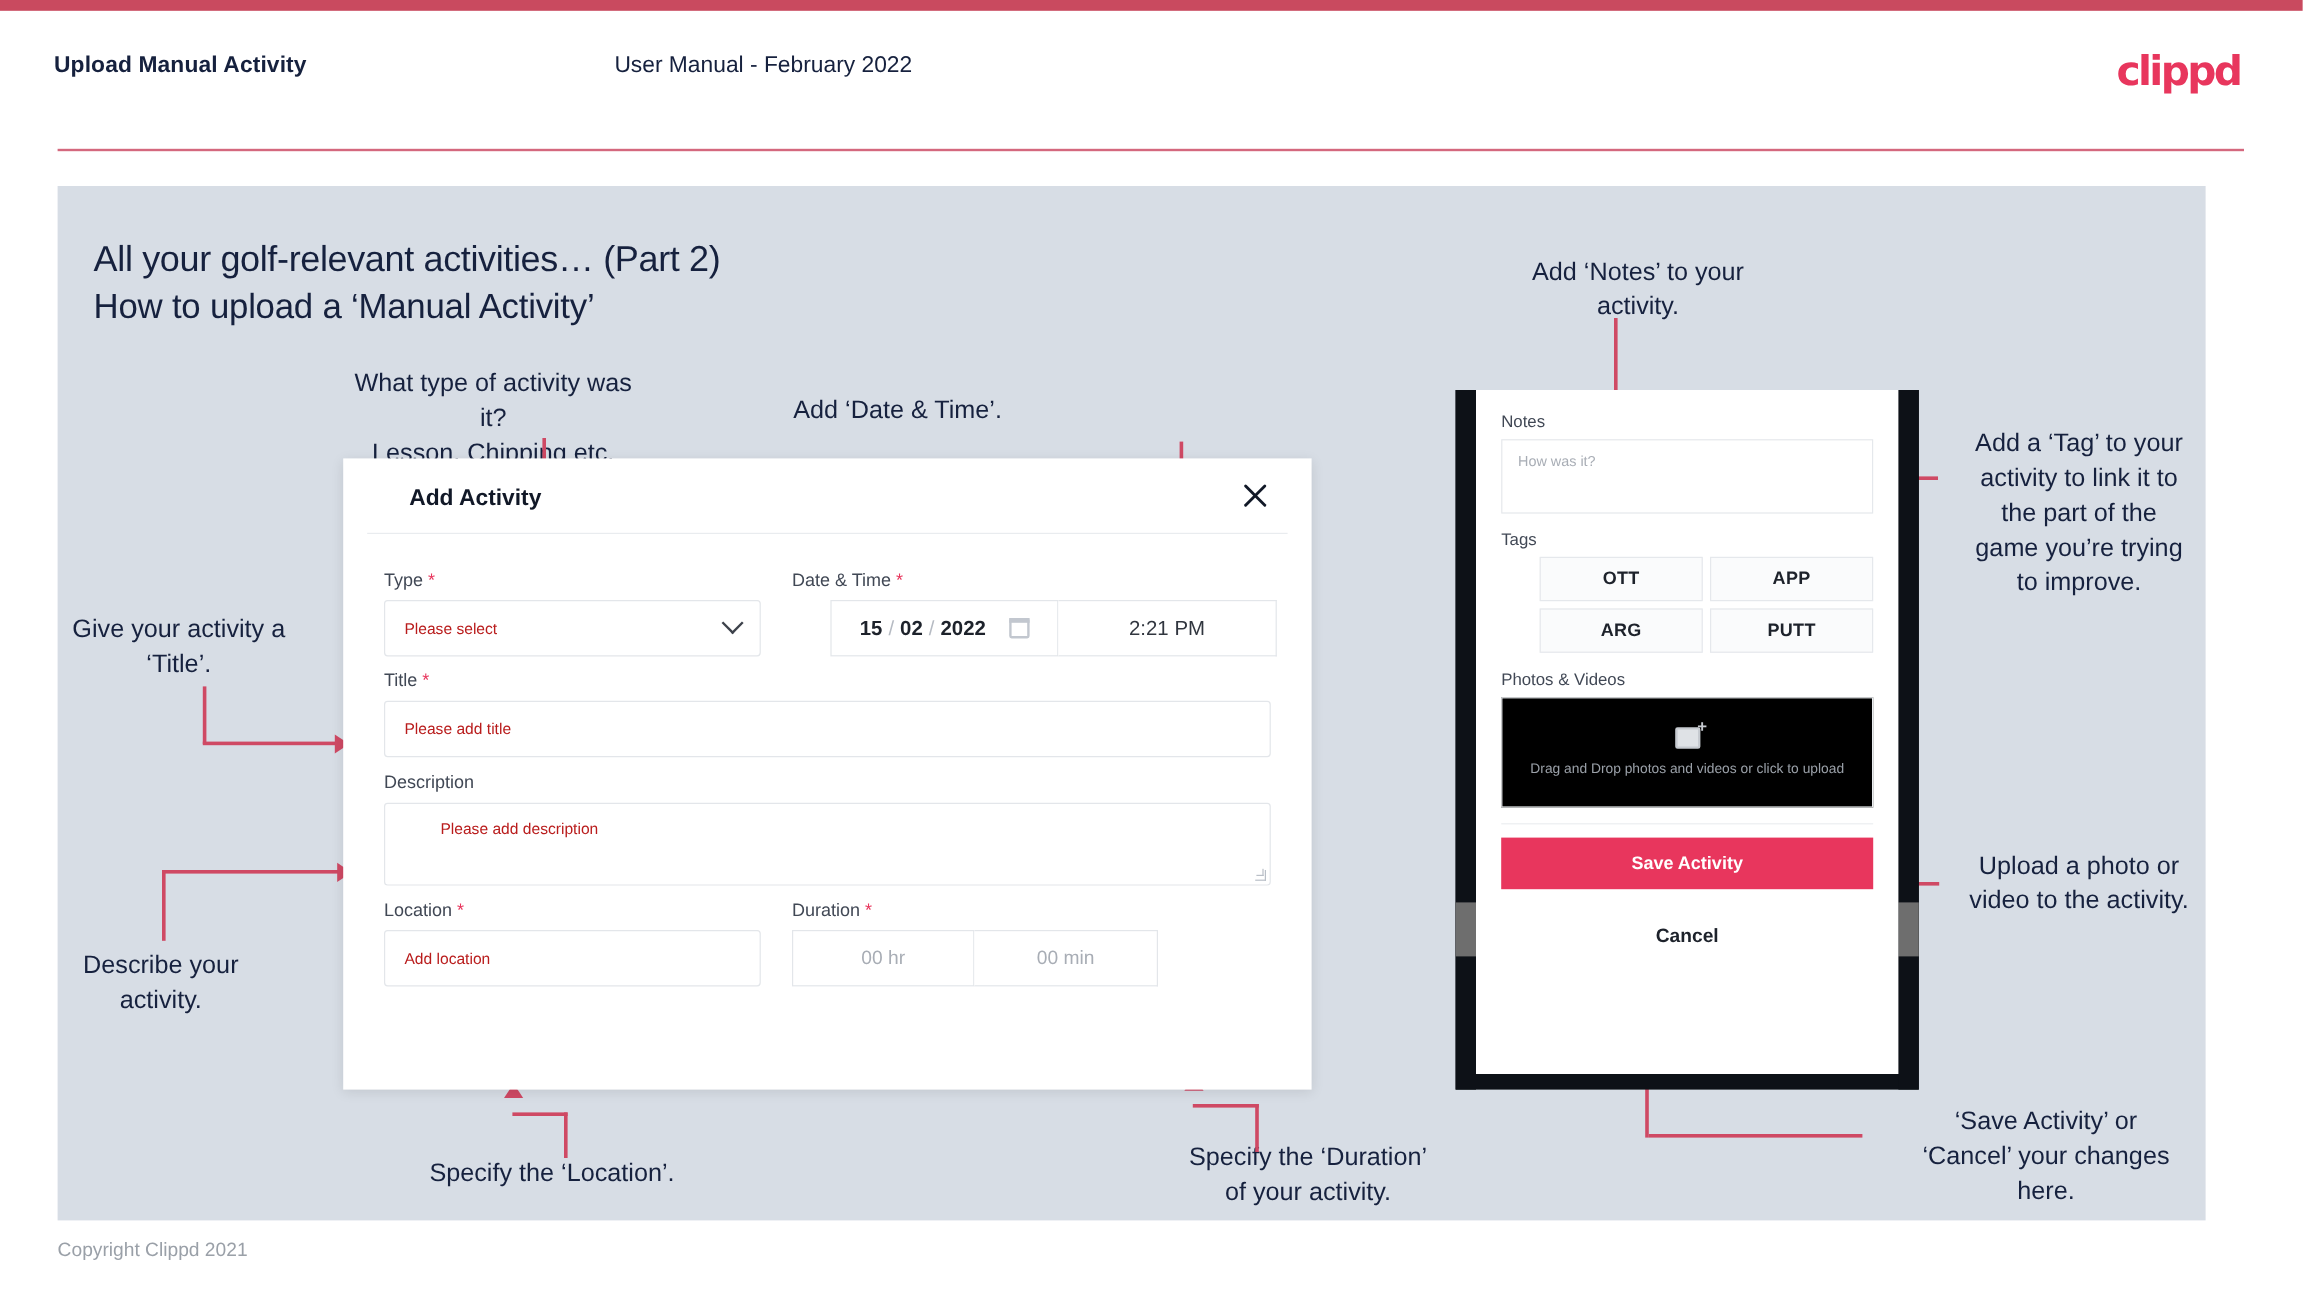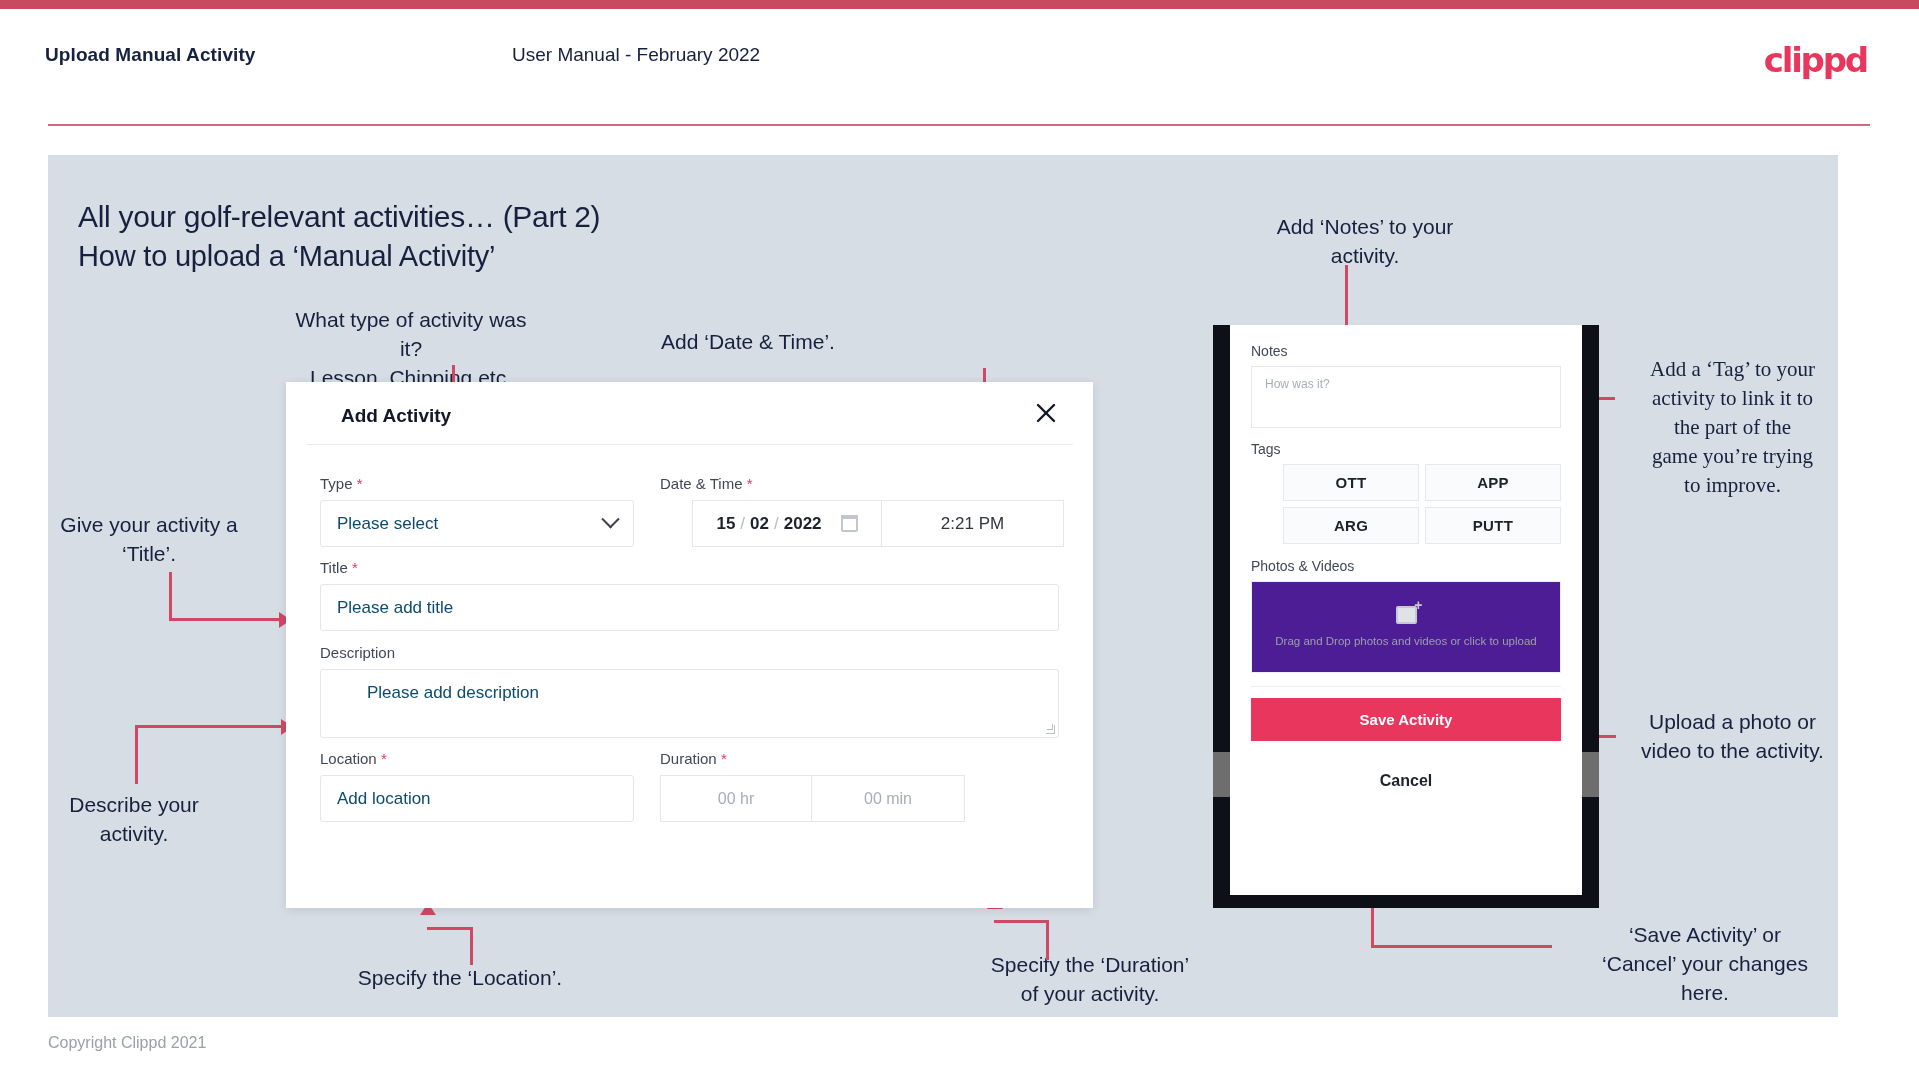--- a/index.html
+++ b/index.html
@@ -151,22 +151,22 @@
 
   .inp {
     width: 100%;
     height: 47px;
     border: 1px solid #e3e6ea;
     background: #fff;
     border-radius: 3px;
     display: flex;
     align-items: center;
     padding: 0 16px;
-    font-size: 17px;
-    color: #0c4a6e;
+    font-size: 13px;
+    color: #b91c1c;
   }
   .inp.tall {
     height: 69px;
     align-items: flex-start;
     padding-top: 13px;
     position: relative;
     padding-left: 46px;
   }
   .resize-grip {
     position: absolute;
@@ -288,21 +288,21 @@
     display: flex; align-items: center; justify-content: center;
     font-size: 15px;
     font-weight: 700;
     color: #1d222b;
     letter-spacing: .3px;
   }
   .ph-drop {
     width: 100%;
     height: 92px;
     border: 1px solid #eceef1;
-    background: #4c1d95;
+    background: #000000;
     display: flex;
     flex-direction: column;
     align-items: center;
     justify-content: center;
     gap: 9px;
   }
   .drop-ico {
     width: 21px; height: 18px;
     border: 2px solid #c6cad0;
     border-radius: 2px;
@@ -375,21 +375,21 @@
   <div class="anno" style="left:640px; top:327px; width:216px;">Add ‘Date &amp; Time’.</div>
   <div class="anno" style="left:40px; top:510px; width:218px;">Give your activity a
 ‘Title’.</div>
   <div class="anno" style="left:45px; top:790px; width:178px;">Describe your
 activity.</div>
   <div class="anno" style="left:330px; top:963px; width:260px;">Specify the ‘Location’.</div>
   <div class="anno" style="left:955px; top:950px; width:270px;">Specify the ‘Duration’
 of your activity.</div>
   <div class="anno" style="left:1245px; top:212px; width:240px;">Add ‘Notes’ to your
 activity.</div>
-  <div class="anno" style="left:1620px; top:355px; width:225px;font-family:Liberation Serif, serif;">Add a ‘Tag’ to your
+  <div class="anno" style="left:1620px; top:355px; width:225px;">Add a ‘Tag’ to your
 activity to link it to
 the part of the
 game you’re trying
 to improve.</div>
   <div class="anno" style="left:1620px; top:707px; width:225px;">Upload a photo or
 video to the activity.</div>
   <div class="anno" style="left:1560px; top:920px; width:290px;">‘Save Activity’ or
 ‘Cancel’ your changes
 here.</div>
 

